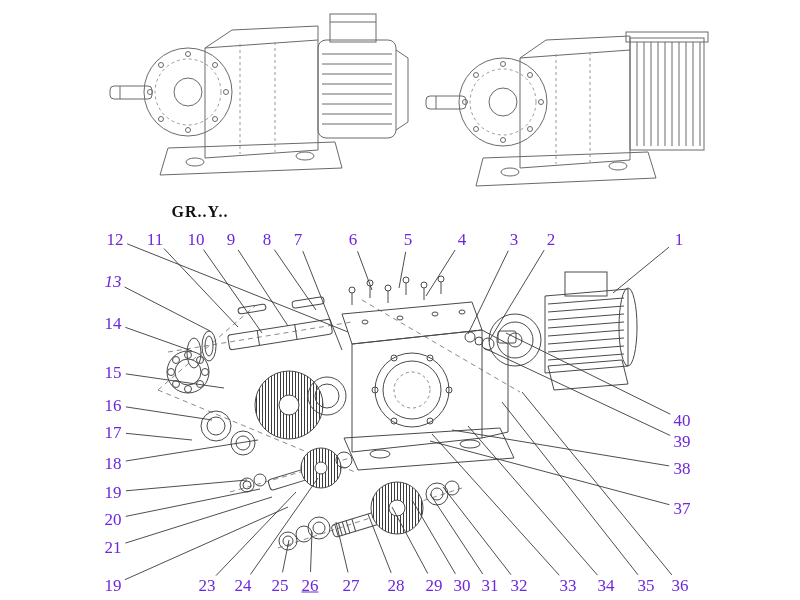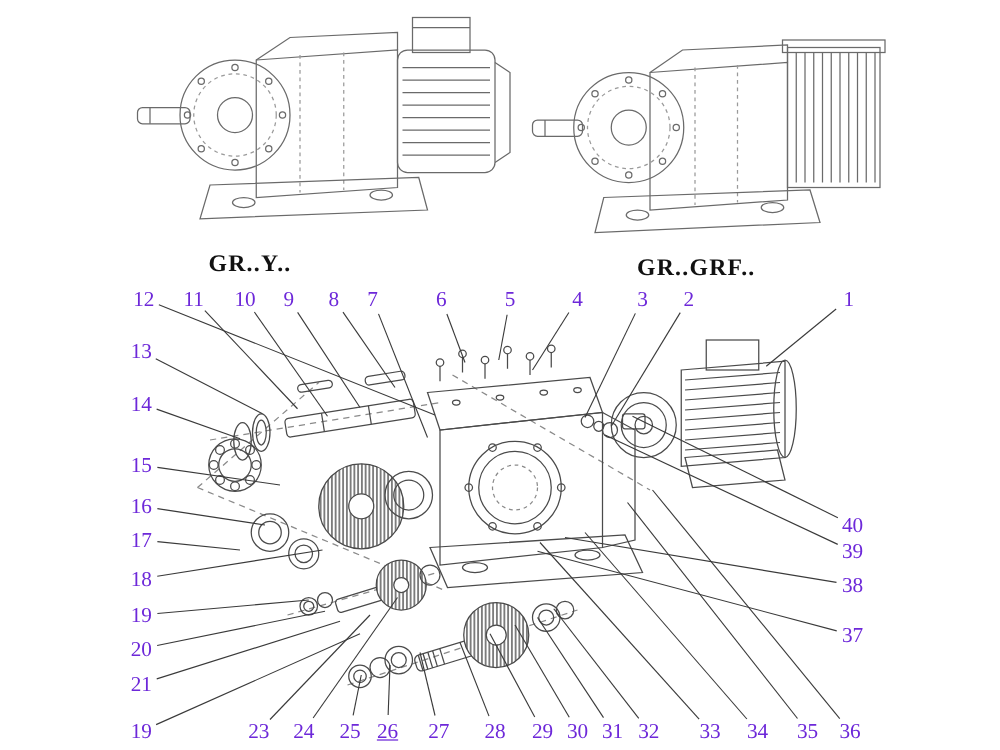--- a/index.html
+++ b/index.html
@@ -10,21 +10,21 @@
   #art,#leaders{position:absolute;left:0;top:0;}
   #leaders{pointer-events:none;}
   #leaders line{stroke:#3a3a3a;stroke-width:0.9;}
   .callout{
     position:absolute;transform:translate(-50%,-50%);
     font-size:17px;color:#6d28d9;line-height:1;background:#fff;
     padding:0 2px;
   }
   .variant-label{
     position:absolute;transform:translate(-50%,-50%);
-    font-weight:bold;font-size:19px;letter-spacing:1px;color:#111;
+    font-weight:bold;font-size:16px;letter-spacing:1px;color:#111;
   }
 </style>
 </head>
 <body>
 
 <div id="canvas">
 
   <svg id="art" width="800" height="600" viewBox="0 0 800 600">
     <defs>
       <pattern id="gearHatch" patternUnits="userSpaceOnUse" width="3" height="3">
@@ -268,36 +268,35 @@
       <line x1="597.5" y1="575.2" x2="468" y2="426"></line>
       <line x1="638.0" y1="574.8" x2="502" y2="402"></line>
       <line x1="671.8" y1="574.9" x2="522" y2="392"></line>
       <line x1="669.4" y1="504.7" x2="430" y2="441"></line>
       <line x1="669.2" y1="465.9" x2="452" y2="430"></line>
       <line x1="670.2" y1="435.5" x2="484" y2="348"></line>
       <line x1="670.3" y1="414.2" x2="506" y2="333"></line>
     </svg>
 
   <div class="variant-label" style="left:200px;top:212px;">GR..Y..</div>
-  <div class="variant-label" style="left:557px;top:215px;">GR..GRF..</div>
 
   <div id="callout-layer">
       <div class="callout" style="left: 115px; top: 239px;">12</div>
       <div class="callout" style="left: 155px; top: 239px;">11</div>
       <div class="callout" style="left: 196px; top: 239px;">10</div>
       <div class="callout" style="left: 231px; top: 239px;">9</div>
       <div class="callout" style="left: 267px; top: 239px;">8</div>
       <div class="callout" style="left: 298px; top: 239px;">7</div>
       <div class="callout" style="left: 353px; top: 239px;">6</div>
       <div class="callout" style="left: 408px; top: 239px;">5</div>
       <div class="callout" style="left: 462px; top: 239px;">4</div>
       <div class="callout" style="left: 514px; top: 239px;">3</div>
       <div class="callout" style="left: 551px; top: 239px;">2</div>
       <div class="callout" style="left: 679px; top: 239px;">1</div>
-      <div class="callout" style="left: 113px; top: 281px;">13</div>
+      <div class="callout" style="left: 113px; top: 281px; font-style: italic;">13</div>
       <div class="callout" style="left: 113px; top: 323px;">14</div>
       <div class="callout" style="left: 113px; top: 372px;">15</div>
       <div class="callout" style="left: 113px; top: 405px;">16</div>
       <div class="callout" style="left: 113px; top: 432px;">17</div>
       <div class="callout" style="left: 113px; top: 463px;">18</div>
       <div class="callout" style="left: 113px; top: 492px;">19</div>
       <div class="callout" style="left: 113px; top: 519px;">20</div>
       <div class="callout" style="left: 113px; top: 547px;">21</div>
       <div class="callout" style="left: 113px; top: 585px;">19</div>
       <div class="callout" style="left: 207px; top: 585px;">23</div>

